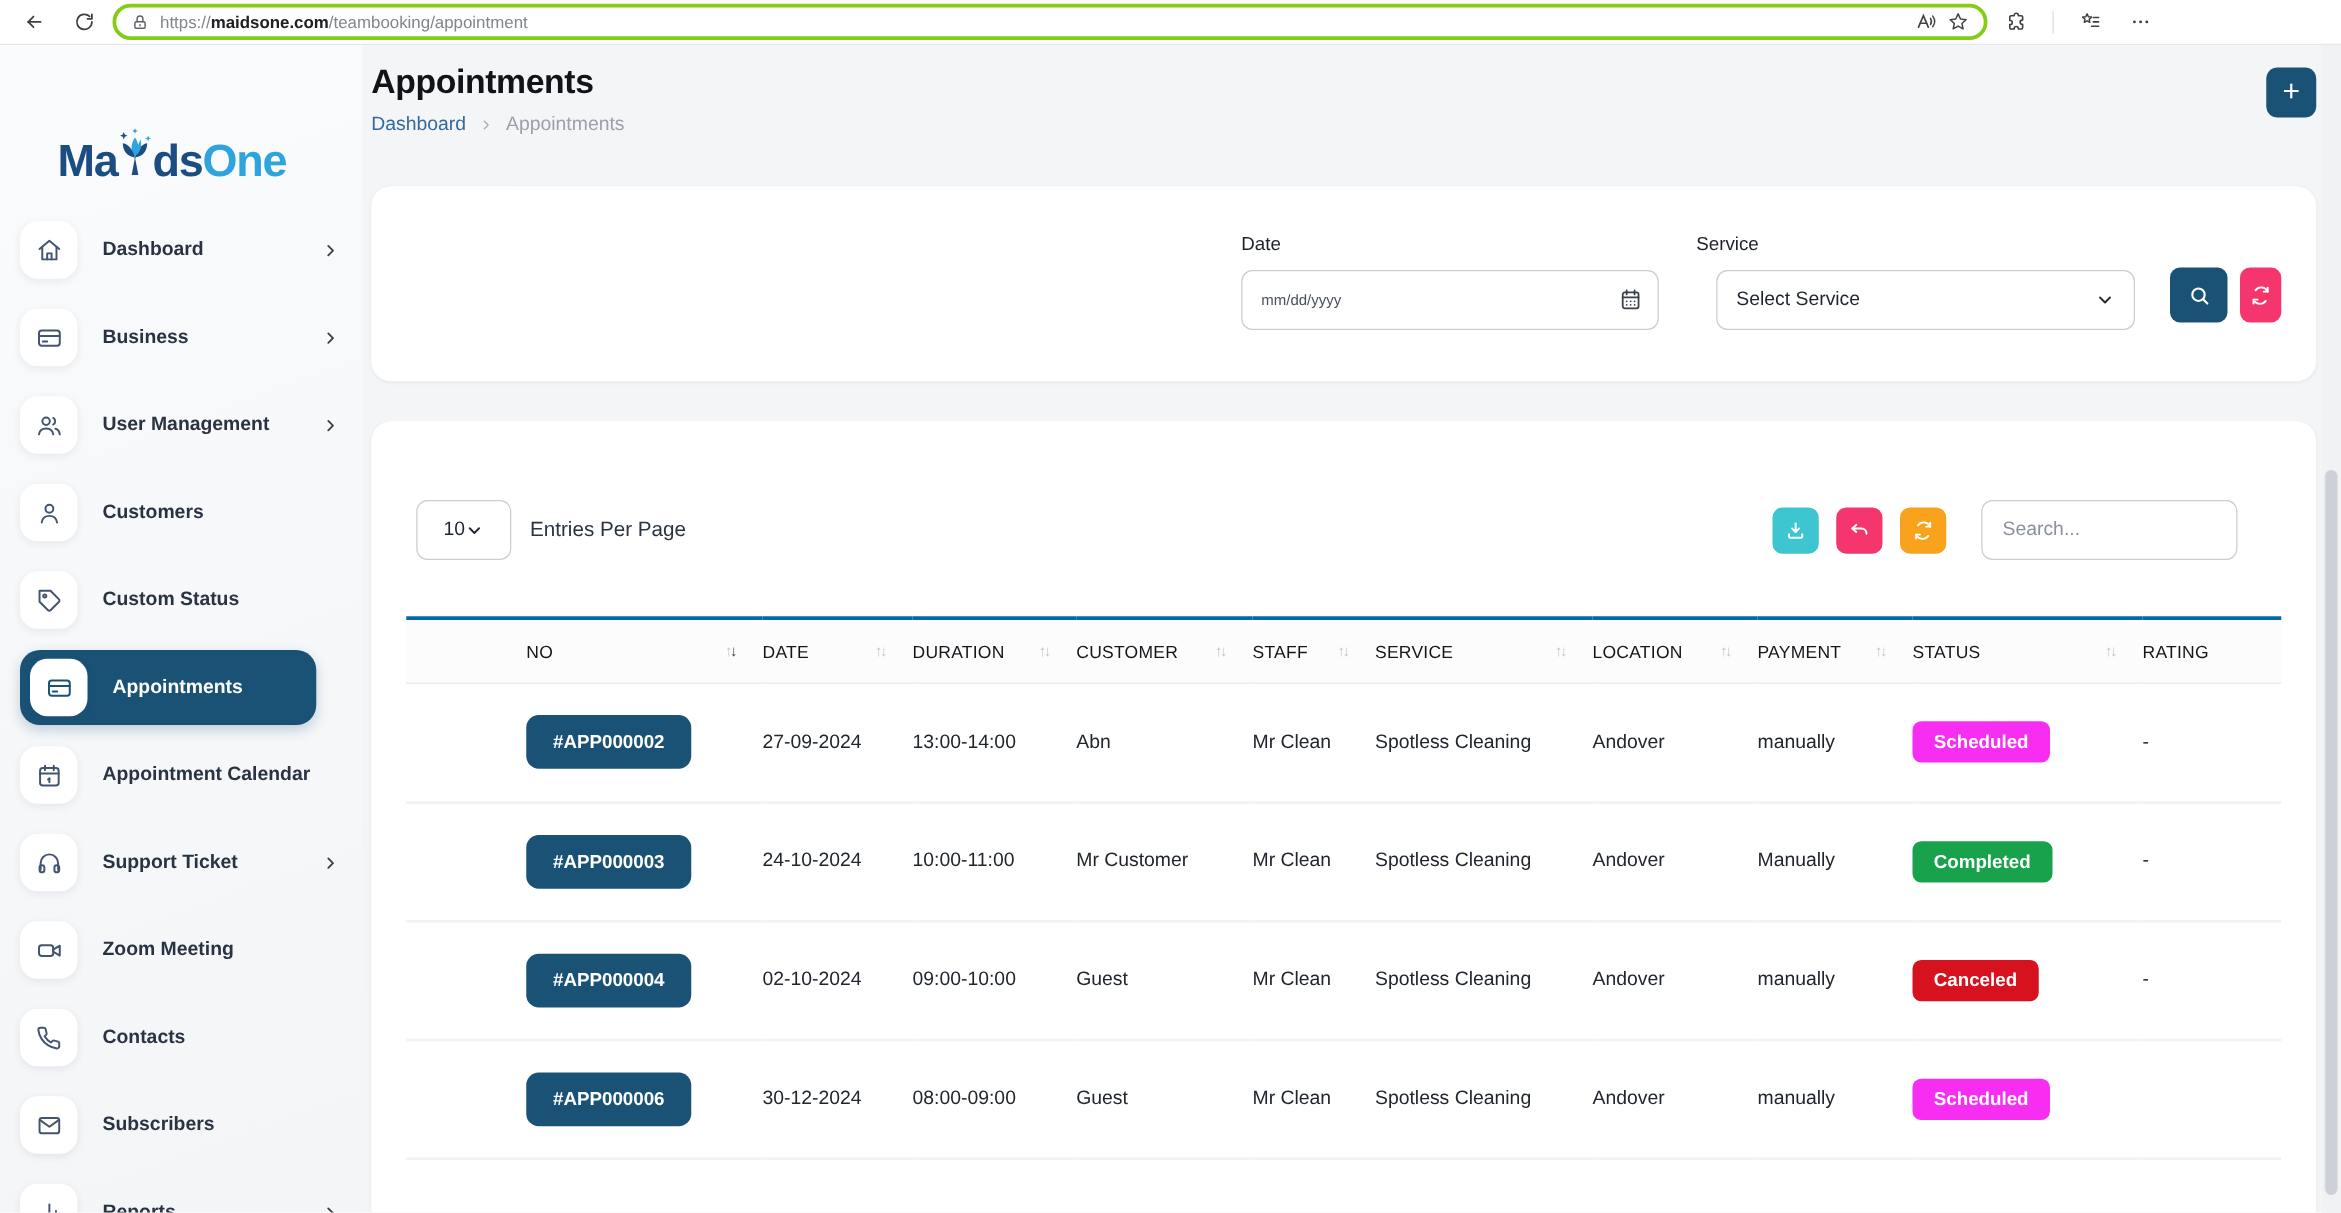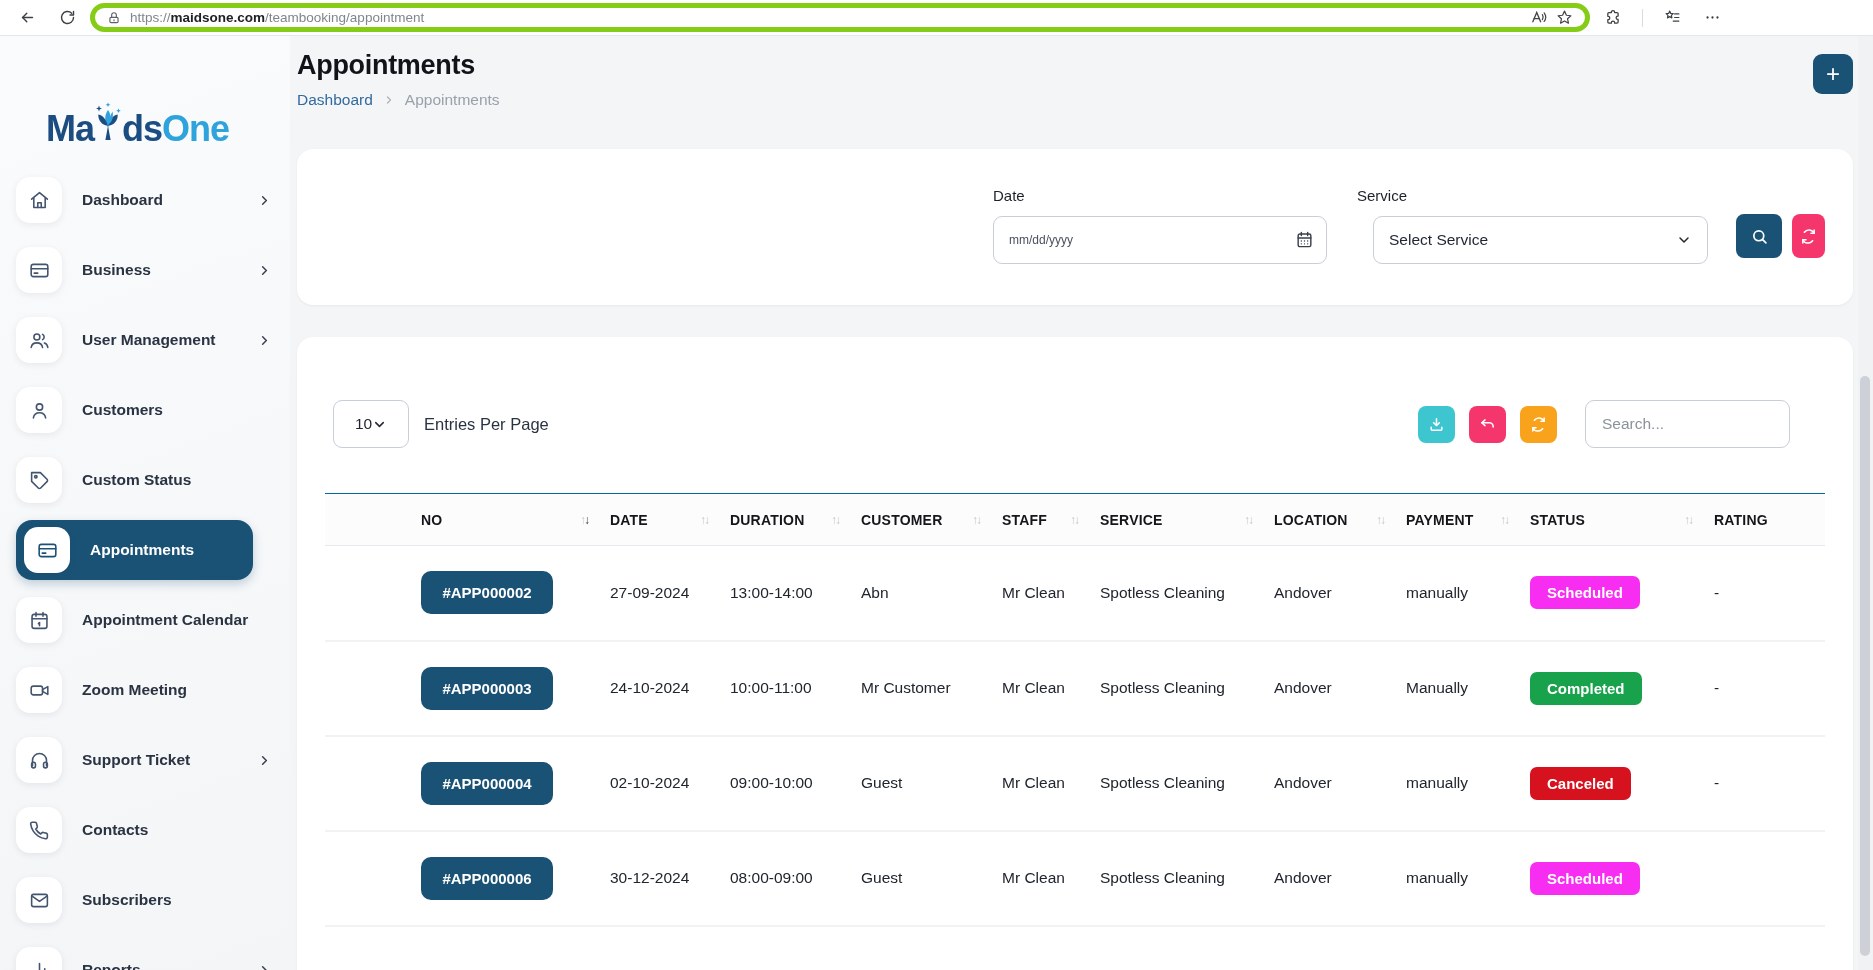--- a/index.html
+++ b/index.html
@@ -3,21 +3,21 @@
 <meta charset="utf-8">
 <style>
   * { box-sizing: border-box; margin: 0; padding: 0; }
   html,body { width:1873px; height:970px; overflow:hidden; }
   body { font-family:"Liberation Sans", sans-serif; background:#f4f5f7; color:#20252e; }
 
   
   .browser { height:36px; background:#fff; border-bottom:1px solid #e4e7ea; display:flex; align-items:center; padding:0 10px; gap:6px; }
   .bicon { background:none; border:none; width:34px; height:30px; display:flex; align-items:center; justify-content:center; color:#3c4043; cursor:pointer; }
   .bicon svg { width:17px; height:17px; }
-  .urlbar { width:1500px; height:29px; border:5px solid #84cc16; border-radius:15px; display:flex; align-items:center; padding:0 12px; gap:9px; background:#fff; }
+  .urlbar { width:1500px; height:29px; border:3px solid #84cc16; border-radius:15px; display:flex; align-items:center; padding:0 12px; gap:9px; background:#fff; }
   .urlbar .icn svg { width:14px; height:14px; color:#5f6368; display:block; }
   .url { font-size:13.5px; color:#80868b; }
   .u-domain { color:#202124; font-weight:700; }
   .u-muted { color:#80868b; }
   .urlbar .spacer { flex:1; }
   .pillicon svg { width:17px; height:17px; color:#444; display:block; }
   .vdiv { width:1px; height:18px; background:#d8dbdf; margin:0 6px; }
 
   
   .app { display:flex; height:934px; }
@@ -76,21 +76,21 @@
   .entries-label { margin-left:15px; font-size:16.5px; color:#2a3342; }
   .ctrl-btns { margin-left:auto; display:flex; gap:14px; align-items:center; }
   .btn-export { width:37px; height:37px; background:#3EC6D0; }
   .btn-undo { width:37px; height:37px; background:#F5366D; }
   .btn-refresh { width:37px; height:37px; background:#F9A21B; }
   .search-input { margin-left:28px; width:205px; height:48px; border:1px solid #c9ced6; border-radius:9px; padding:0 16px; font-size:15.5px; color:#39404c; font-family:"Liberation Sans",sans-serif; }
   .search-input::placeholder { color:#8b929c; }
 
   .table-wrap { margin-top:45px; padding:0 28px; }
   table { width:100%; border-collapse:collapse; table-layout:fixed; }
-  thead th { height:52px; border-top:1px solid #0369a1; border-bottom:1px solid #e7e9ee; background:#fcfcfd; font-size:14px; font-weight:700; color:#14161a; text-align:left; padding-right:22px; letter-spacing:.2px; }
+  thead th { height:52px; border-top:3px solid #0369a1; border-bottom:1px solid #e7e9ee; background:#fcfcfd; font-size:14px; font-weight:400; color:#14161a; text-align:left; padding-right:22px; letter-spacing:.2px; }
   th .th-inner { display:flex; align-items:center; justify-content:space-between; }
   th:first-child, td:first-child { padding-left:96px; }
   .sort { font-size:12px; letter-spacing:-2px; color:#c3c7cd; user-select:none; cursor:pointer; }
   .sort .dn.on { color:#3b4047; }
   tbody td { height:95px; border-bottom:2px solid #f1f2f4; font-size:15.5px; color:#20252e; }
   .app-badge { display:inline-block; width:132px; text-align:center; padding:13px 0; background:#1A5276; color:#fff; font-weight:700; font-size:15px; border-radius:10px; cursor:pointer; }
   .status-badge { display:inline-block; padding:8px 17px; border-radius:7px; color:#fff; font-size:15px; font-weight:600; }
 
   
   .pscroll { position:fixed; right:0; top:36px; width:15px; height:934px; background:#f1f2f4; }
@@ -285,45 +285,45 @@
               </span>
             </span>
             <span class="nav-label">Appointment Calendar</span>
           </div>
         </div>
         <div class="nav-slot">
           <div class="nav-pill">
             <span class="icon-box">
               <span style="display: flex;">
                 <svg viewBox="0 0 24 24" fill="none" stroke="currentColor" stroke-width="1.8" stroke-linecap="round" stroke-linejoin="round">
-                  <rect x="2.5" y="7" width="13" height="10" rx="2.5"></rect>
-                  <path d="m15.5 11 6-3.5v9l-6-3.5z"></path>
-                </svg>
-              </span>
-            </span>
-            <span class="nav-label">Zoom Meeting</span>
-          </div>
-        </div>
-        <div class="nav-slot">
-          <div class="nav-pill">
-            <span class="icon-box">
-              <span style="display: flex;">
-                <svg viewBox="0 0 24 24" fill="none" stroke="currentColor" stroke-width="1.8" stroke-linecap="round" stroke-linejoin="round">
                   <path d="M4 18v-6a8 8 0 0 1 16 0v6"></path>
                   <rect x="3" y="14" width="4.4" height="6.4" rx="2.2"></rect>
                   <rect x="16.6" y="14" width="4.4" height="6.4" rx="2.2"></rect>
                 </svg>
               </span>
             </span>
             <span class="nav-label">Support Ticket</span>
             <span class="nav-chev" style="display: flex;">
               <svg viewBox="0 0 24 24" fill="none" stroke="currentColor" stroke-width="2.4" stroke-linecap="round" stroke-linejoin="round">
                 <path d="m9 6 6 6-6 6"></path>
               </svg>
             </span>
+          </div>
+        </div>
+        <div class="nav-slot">
+          <div class="nav-pill">
+            <span class="icon-box">
+              <span style="display: flex;">
+                <svg viewBox="0 0 24 24" fill="none" stroke="currentColor" stroke-width="1.8" stroke-linecap="round" stroke-linejoin="round">
+                  <rect x="2.5" y="7" width="13" height="10" rx="2.5"></rect>
+                  <path d="m15.5 11 6-3.5v9l-6-3.5z"></path>
+                </svg>
+              </span>
+            </span>
+            <span class="nav-label">Zoom Meeting</span>
           </div>
         </div>
         <div class="nav-slot">
           <div class="nav-pill">
             <span class="icon-box">
               <span style="display: flex;">
                 <svg viewBox="0 0 24 24" fill="none" stroke="currentColor" stroke-width="1.8" stroke-linecap="round" stroke-linejoin="round">
                   <path d="M21 16.5v3a1.9 1.9 0 0 1-2.1 1.9 19 19 0 0 1-8.3-3 18.7 18.7 0 0 1-5.7-5.7 19 19 0 0 1-3-8.3A1.9 1.9 0 0 1 3.8 2.5h3a1.9 1.9 0 0 1 1.9 1.6c.1 1 .4 2 .7 2.9a1.9 1.9 0 0 1-.4 2L7.7 10.3a15.2 15.2 0 0 0 5.7 5.7l1.3-1.3a1.9 1.9 0 0 1 2-.4c.9.3 1.9.6 2.9.7a1.9 1.9 0 0 1 1.4 1.5z"></path>
                 </svg>
               </span>

